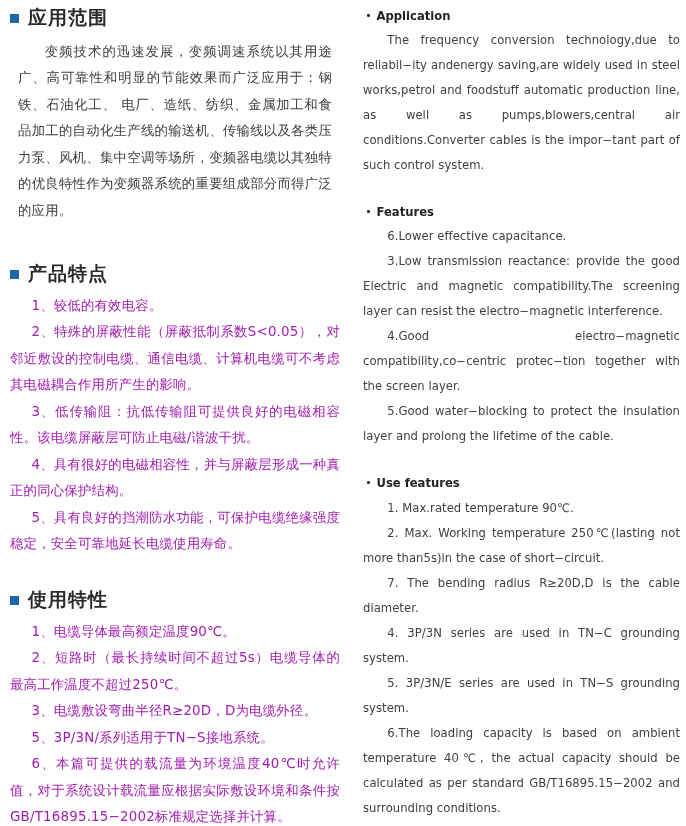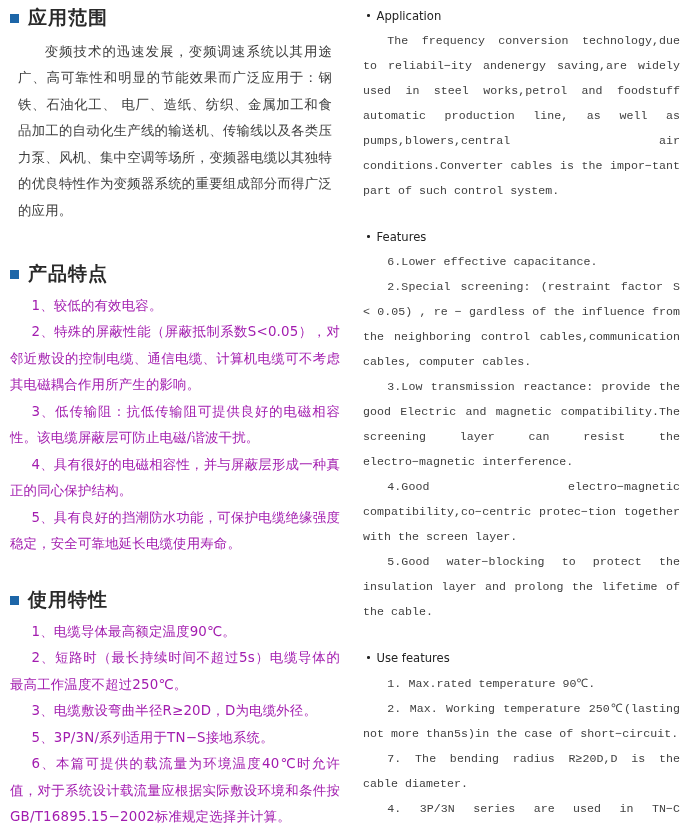--- a/index.html
+++ b/index.html
@@ -79,21 +79,21 @@
     text-indent: 1.6em;
     letter-spacing: 0.2px;
   }
   .gap-lg { height: 30px; }
 
   
   .en-heading {
     display: flex;
     align-items: flex-start;
     font-size: 11.6px;
-    font-weight: normal;
+    font-weight: bold;
     color: #232323;
     margin: 0 0 4px 0;
     line-height: 1.4;
   }
   .en-heading .dot {
     width: 2.5px;
     height: 2.5px;
     background: #232323;
     border-radius: 50%;
     margin: 6px 7px 0 4px;
@@ -101,21 +101,20 @@
     display: inline-block;
   }
   .en-p {
     font-size: 11.6px;
     line-height: 25px;
     color: #404040;
     margin: 0;
     text-align: justify;
     text-indent: 2.1em;
     letter-spacing: 0.05px;
-    font-family: Liberation Mono, monospace;
   }
   .en-gap-lg { height: 26px; }
 </style>
 </head>
 <body>
 
 <div class="page">
 
   <div class="col col-left">
 
@@ -169,21 +168,20 @@
     </div>
 
     <div class="en-gap-lg"></div>
 
     <div>
       <div class="en-heading">
         <span class="dot"></span>
         <span>Features</span>
       </div>
       <p class="en-p">6.Lower effective capacitance.</p>
-      <p class="en-p">2.Special screening: (restraint factor S &lt; 0.05) , re − gardless of the influence from the neighboring control cables,communication cables, computer cables.</p>
       <p class="en-p">3.Low transmission  reactance: provide the good Electric and magnetic compatibility.The screening layer can resist the electro−magnetic interference.</p>
       <p class="en-p">4.Good  electro−magnetic  compatibility,co−centric protec−tion together with the screen layer.</p>
       <p class="en-p">5.Good water−blocking to protect the insulation layer and prolong the lifetime of the cable.</p>
     </div>
 
     <div class="en-gap-lg"></div>
 
     <div>
       <div class="en-heading">
         <span class="dot"></span>

